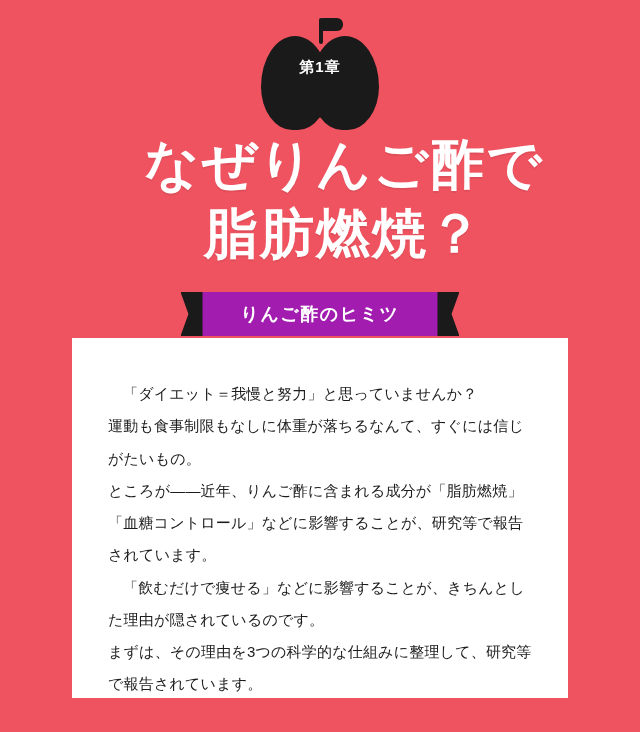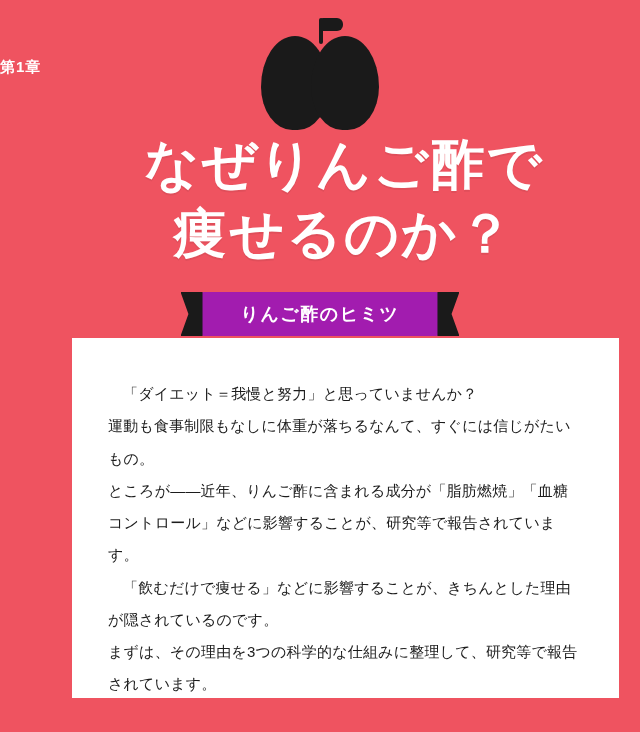--- a/index.html
+++ b/index.html
@@ -70,21 +70,21 @@
     width: 22px;
     height: 13px;
     background: #1a1a1a;
     border-radius: 2px 6px 6px 2px;
   }
   .chapter-label {
     position: absolute;
     left: 0;
     right: 0;
     top: 58px;
-    text-align: left;
+    text-align: center;
     color: #ffffff;
     font-size: 15px;
     font-weight: bold;
     letter-spacing: 1px;
     z-index: 3;
   }
 
   
   .title-block {
     position: absolute;
@@ -138,21 +138,21 @@
   .ribbon:after {
     right: -20px;
     clip-path: polygon(0 0, 100% 0, 64% 50%, 100% 100%, 0 100%);
   }
 
   
   .card {
     position: absolute;
     left: 72px;
     top: 338px;
-    width: 547px;
+    width: 496px;
     height: 360px;
     background: #ffffff;
     box-sizing: border-box;
     padding: 40px 36px 30px 36px;
   }
   .card p {
     margin: 0;
     color: #1c1c1c;
     font-size: 15px;
     line-height: 2.15;
@@ -172,21 +172,21 @@
     <div class="apple">
       <div class="apple-stem"></div>
       <div class="apple-leaf"></div>
       <div class="apple-body"></div>
     </div>
   </div>
   <div class="chapter-label">第1章</div>
 
   <div class="title-block">
     <div class="title-line">なぜりんご酢で</div>
-    <div class="title-line">痩せるのか？</div>
+    <div class="title-line">脂肪燃焼？</div>
   </div>
 
   <div class="ribbon-wrap">
     <div class="ribbon">りんご酢のヒミツ</div>
   </div>
 
   <div class="card">
     <p class="indent">「ダイエット＝我慢と努力」と思っていませんか？</p>
     <p>運動も食事制限もなしに体重が落ちるなんて、すぐには信じがたいもの。</p>
     <p>ところが――近年、りんご酢に含まれる成分が「脂肪燃焼」「血糖コントロール」などに影響することが、研究等で報告されています。</p>

